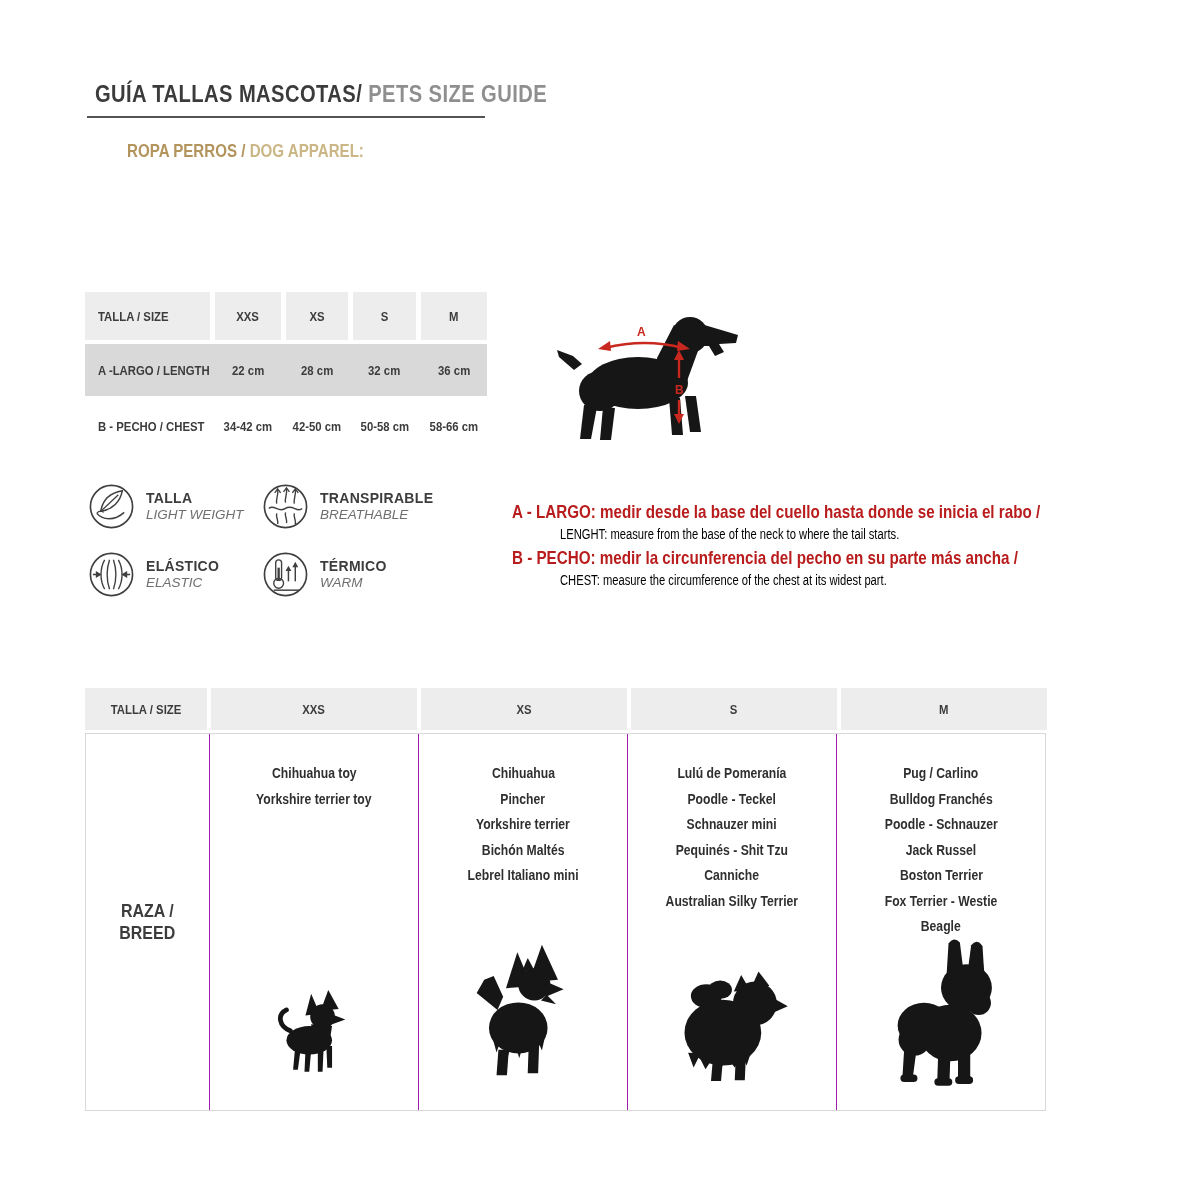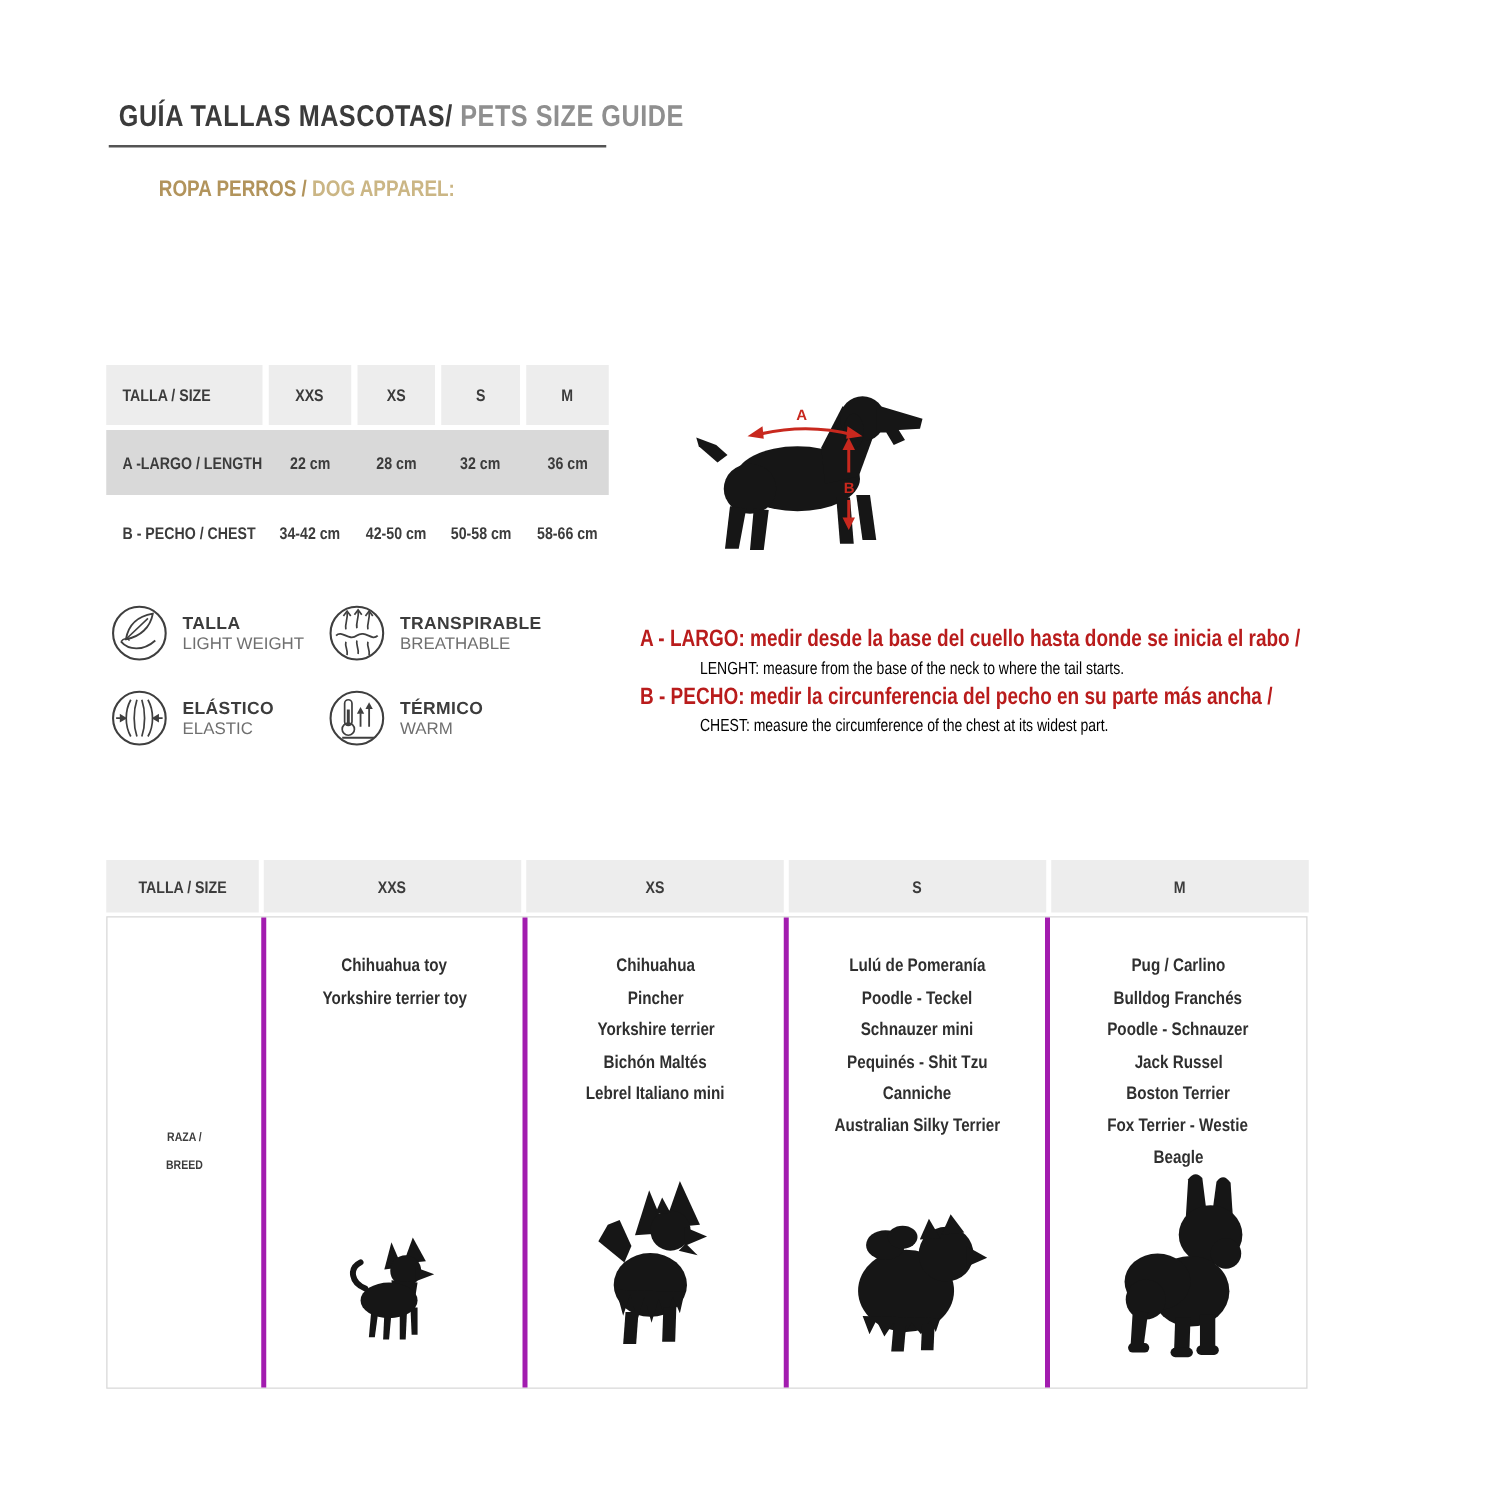--- a/index.html
+++ b/index.html
@@ -41,36 +41,36 @@
   .diagram { position:absolute; left:552px; top:306px; width:212px; height:140px; }
 
   
   .feature { position:absolute; display:flex; align-items:center; gap:11px; }
   .f1 { left:88px;  top:483px; }
   .f2 { left:262px; top:483px; }
   .f3 { left:88px;  top:551px; }
   .f4 { left:262px; top:551px; }
   .f-icon { width:47px; height:47px; flex:0 0 auto; }
   .f-name { font-size:14px; font-weight:bold; color:#3c3c3c; line-height:17px; letter-spacing:0.3px; }
-  .f-sub  { font-size:13.5px; color:#6f6f6f; line-height:16px; }
+  .f-sub  { font-size:13.5px; color:#6f6f6f; line-height:16px;font-style:italic; }
 
   
   .notes { position:absolute; left:512px; top:500px; width:440px; }
   .n-bold  { font-size:19px; font-weight:bold; color:#b91c1c; line-height:23px; }
   .n-light { font-size:14px; color:#000000; line-height:23px; margin-left:48px; }
   .notes .cx { transform:scaleX(0.8); }
 
   
   .bt-head { position:absolute; left:85px; top:688px; display:grid;
              grid-template-columns:122px 206px 206px 206px 206px; column-gap:4px; }
   .bt-head .cell { background:#ededed; height:42px; }
   .bt-body { position:absolute; left:85px; top:733px; display:flex; border:1px solid #d8d8d8; background:#fff; }
   .bt-label { width:123px; height:376px; display:flex; flex-direction:column;
-              justify-content:center; align-items:center; font-size:10px; font-weight:bold; color:#3c3c3c; line-height:22px; }
-  .bt-cell { width:209px; height:376px; border-left:4px solid #a21caf; position:relative;
+              justify-content:center; align-items:center; font-size:19px; font-weight:bold; color:#3c3c3c; line-height:22px; }
+  .bt-cell { width:209px; height:376px; border-left:1px solid #a21caf; position:relative;
              box-sizing:border-box; padding-top:27px; }
   .breeds { display:flex; flex-direction:column; align-items:center; }
   .breed-line { font-size:14.5px; font-weight:bold; color:#2f2f2f; line-height:25.5px; white-space:nowrap; }
   .dog { position:absolute; left:50%; transform:translateX(-50%); }
   .dog-xxs { bottom:36px; width:95px; }
   .dog-xs  { bottom:28px; width:104px; }
   .dog-s   { bottom:26px; width:128px; }
   .dog-m   { bottom:20px; width:132px; }
 </style>
 </head>

